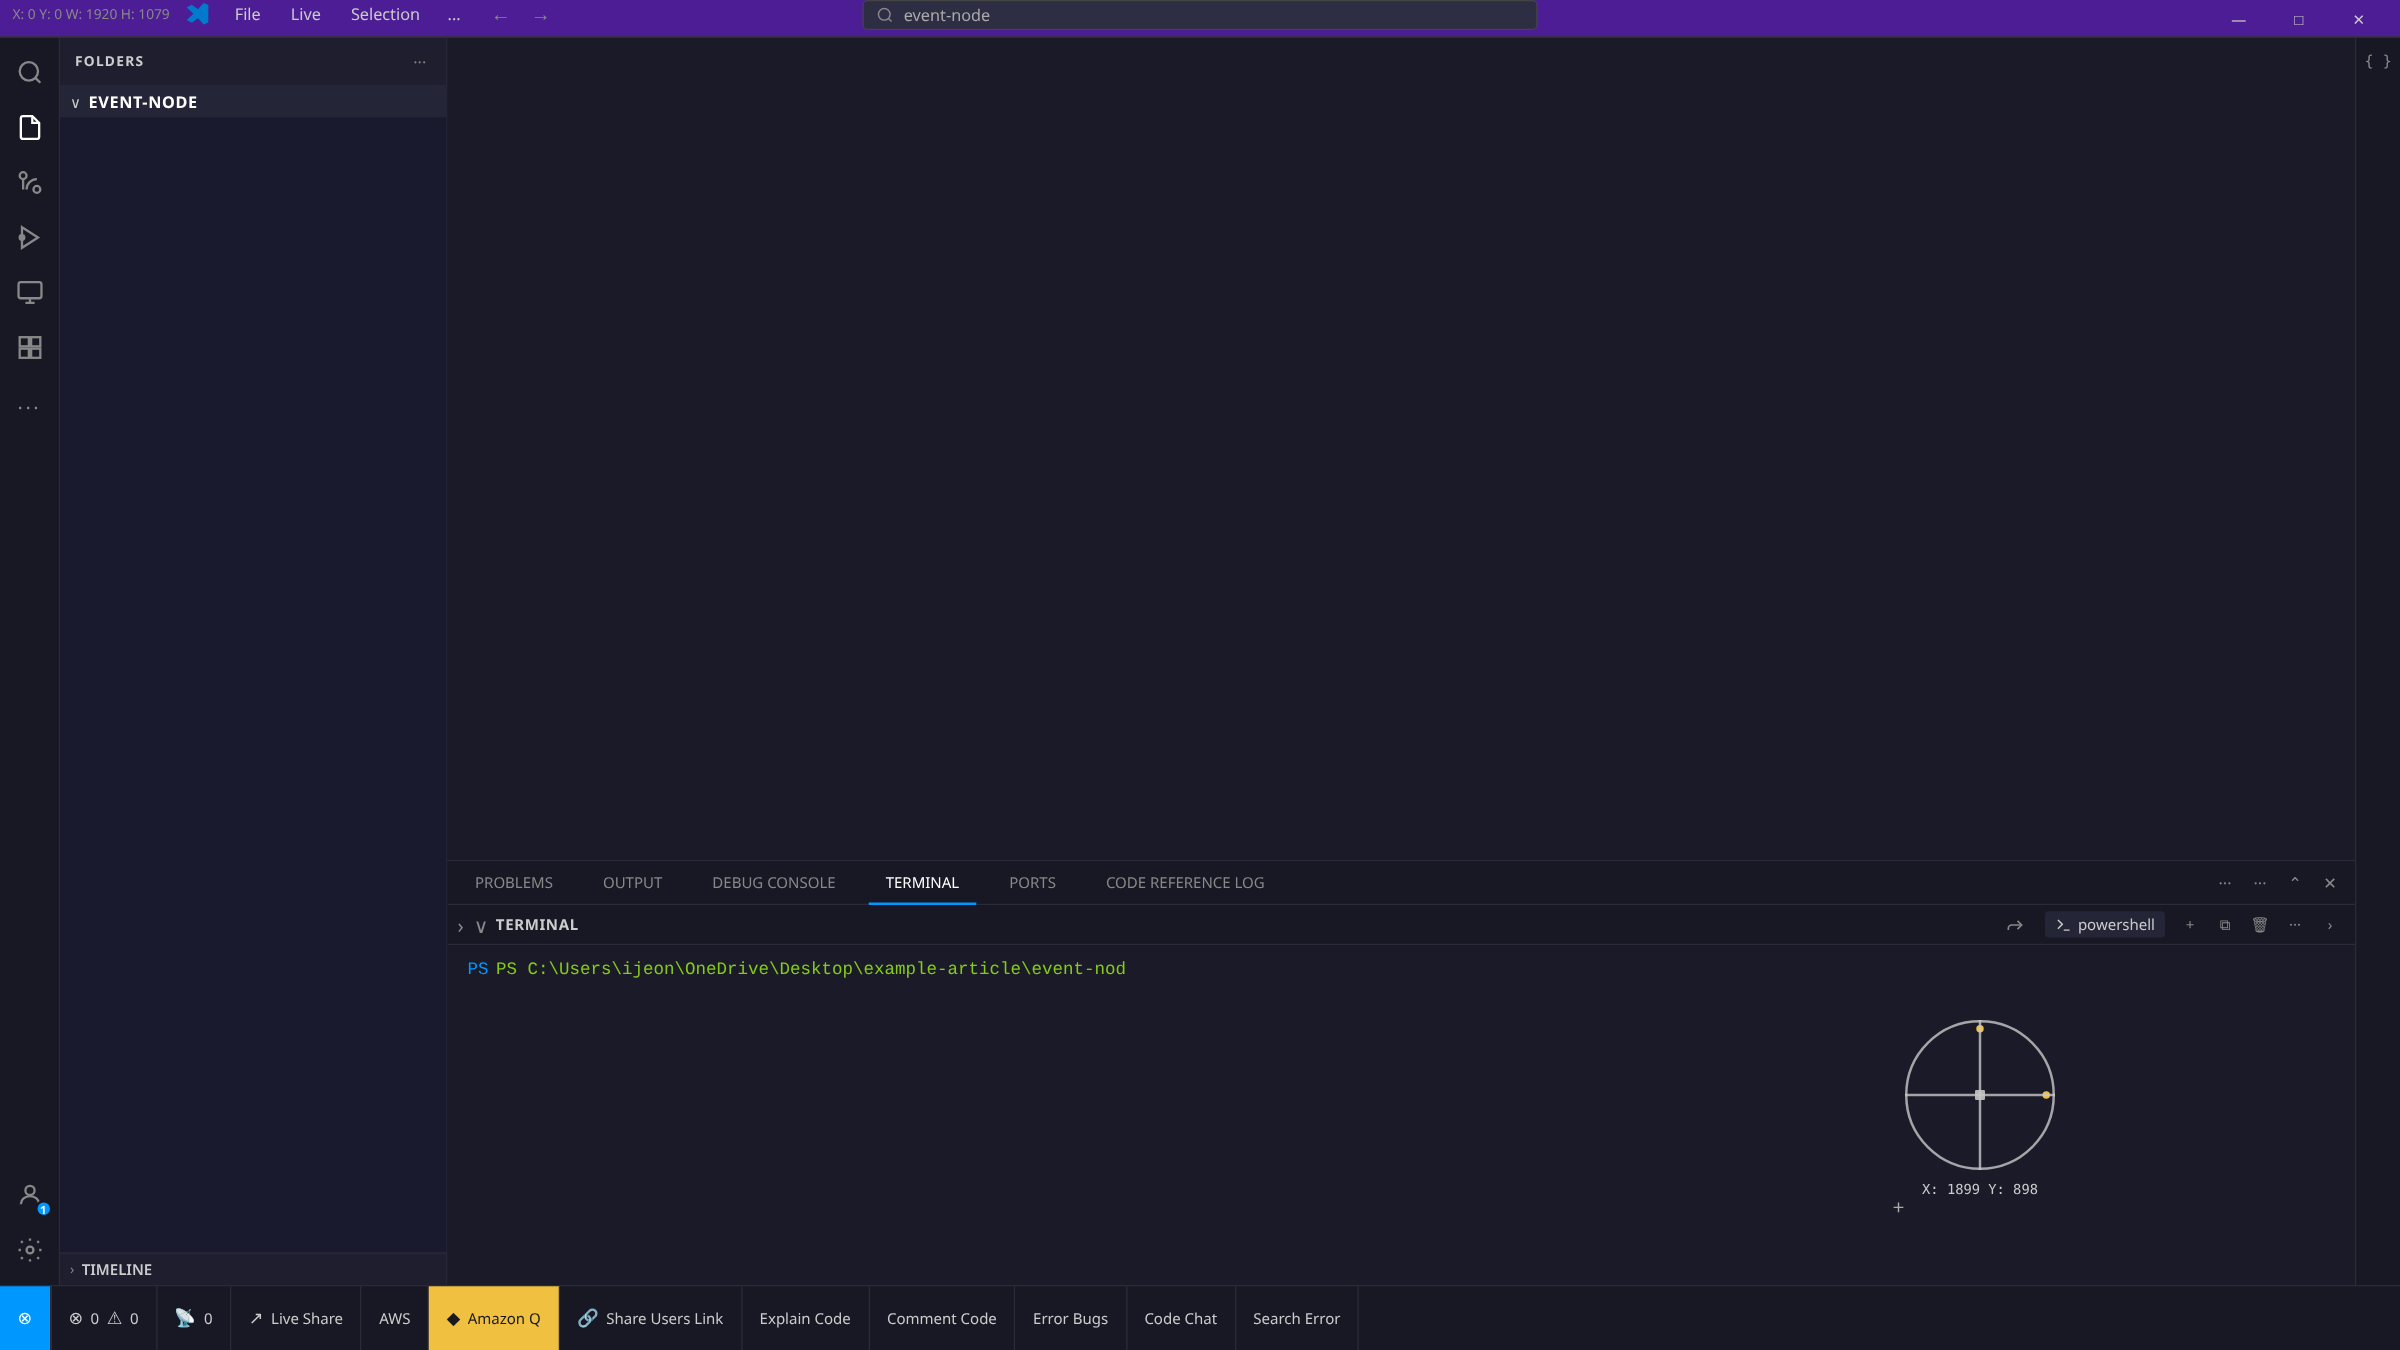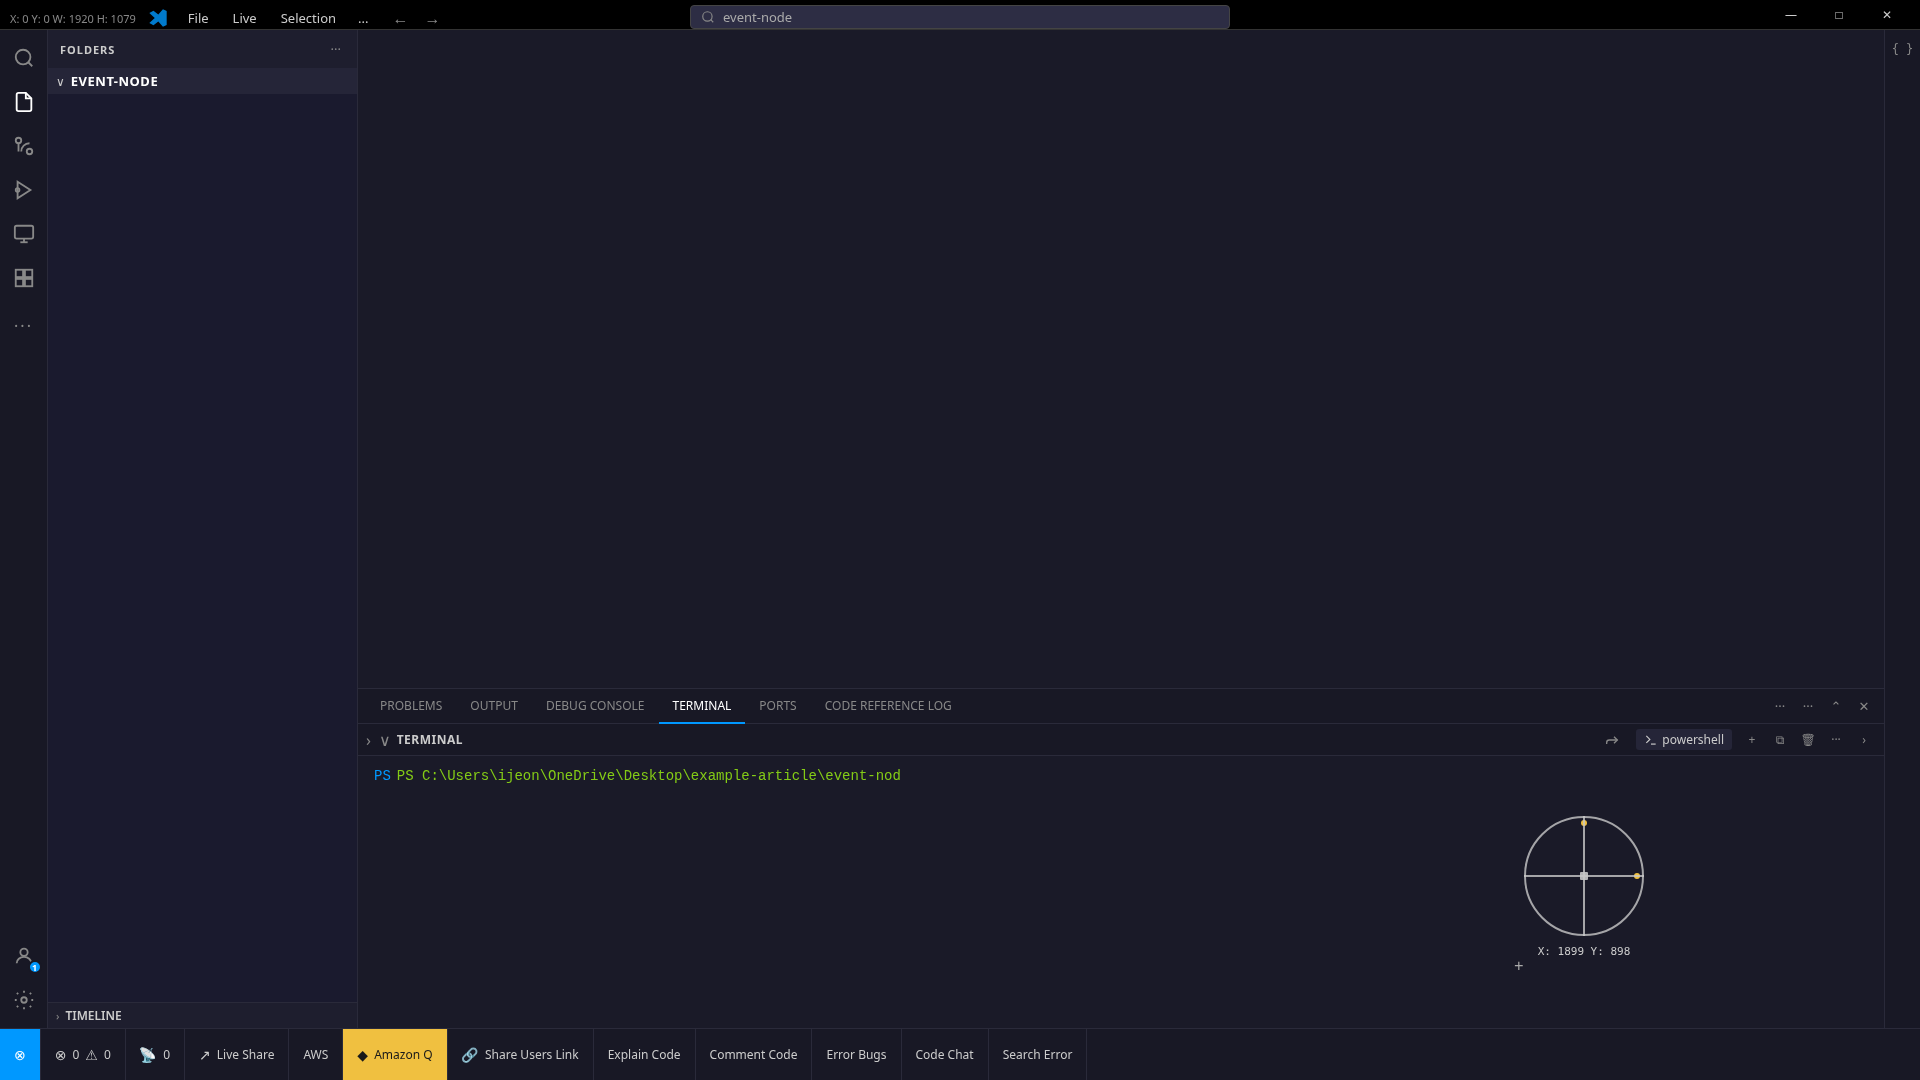--- a/index.html
+++ b/index.html
@@ -10,23 +10,23 @@
       font-family: 'Segoe UI', system-ui, sans-serif;
       color: #cccccc;
       overflow: hidden;
       position: relative;
     }
 
     
     .title-bar {
       width: 100%;
       height: 30px;
-      background: #000000;
-      display: flex;
-      align-items: flex-end;
+      background: #4c1d95;
+      display: flex;
+      align-items: flex-start;
       justify-content: space-between;
       padding: 0 10px;
       position: relative;
       z-index: 100;
       border-bottom: 1px solid #333;
     }
     .title-bar-left {
       display: flex;
       align-items: center;
       gap: 12px;
@@ -252,21 +252,21 @@
       display: flex;
       flex-direction: column;
     }
     .panel-tabs {
       display: flex;
       align-items: center;
       background: #181825;
       border-bottom: 1px solid #2a2a3a;
       padding: 0 8px;
       height: 35px;
-      gap: 0;
+      gap: 12px;
     }
     .panel-tab {
       padding: 0 14px;
       height: 35px;
       display: flex;
       align-items: center;
       font-size: 12px;
       color: #888;
       cursor: pointer;
       border-bottom: 2px solid transparent;

